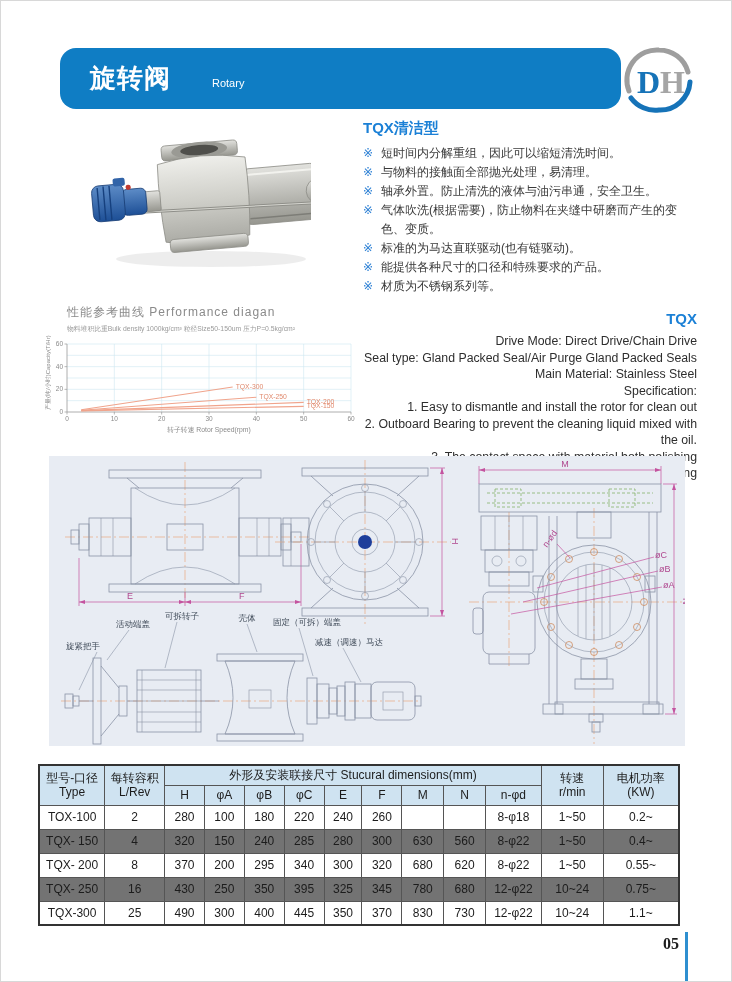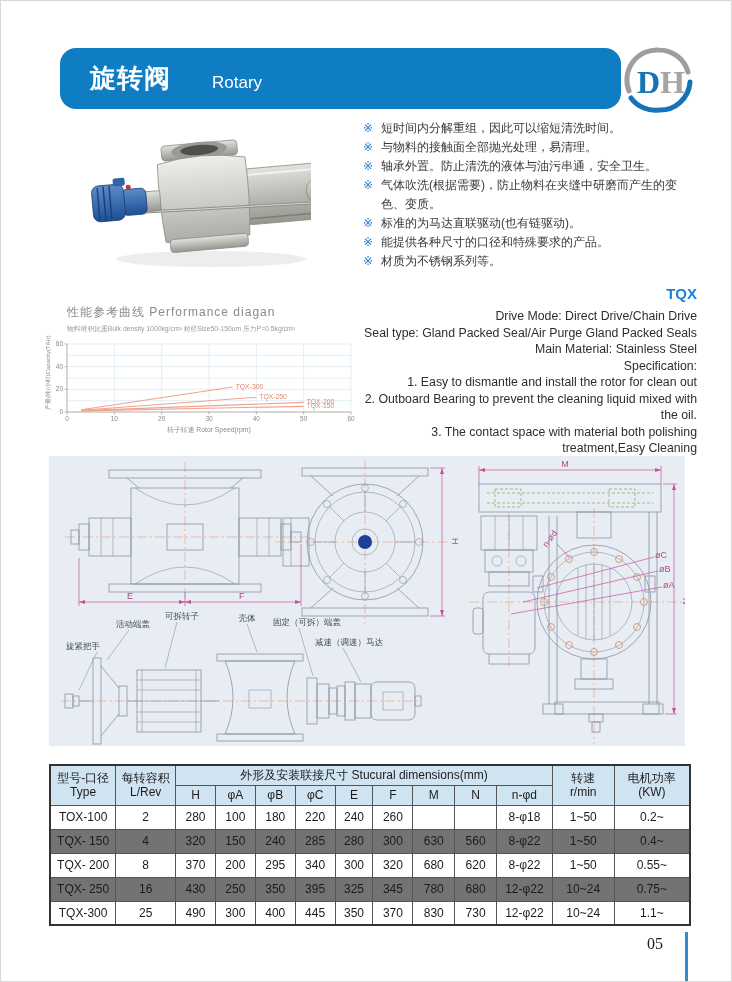--- a/index.html
+++ b/index.html
@@ -6,21 +6,21 @@
   html,body { background:#fff; }
   body { font-family:"Liberation Sans","DejaVu Sans",sans-serif; }
   .page { position:relative; width:732px; height:982px; background:#fff;
           border:1px solid #d8d8d8; overflow:hidden; }
 
   
   .header-bar { position:absolute; left:59px; top:47px; width:561px; height:61px;
                 background:#0f7dc4; border-radius:16px; display:flex; align-items:center;
                 padding-left:30px;gap:29px; }
   .header-title-zh { color:#fff; font-size:26px; font-weight:bold; letter-spacing:1px; }
-  .header-title-en { color:#fff; font-size:17px; margin-left:12px; margin-top:8px; }
+  .header-title-en { color:#fff; font-size:11px; margin-left:12px; margin-top:8px; }
   .logo { position:absolute; left:620px; top:43px; width:80px; height:72px; }
 
   
   .photo { position:absolute; left:70px; top:126px; width:240px; height:160px; }
 
   .chart { position:absolute; left:42px; top:303px; width:320px; height:140px; }
   .chart-title { font-size:12px; color:#8a8a8a; letter-spacing:1px; margin-left:24px; }
   .chart-subtitle { font-size:6.8px; color:#9a9a9a; margin-left:24px; margin-top:3px;
                     white-space:nowrap; }
 
@@ -40,33 +40,33 @@
   .ln   { stroke:#8a93a6; stroke-width:.8; fill:none; }
   .lnt  { stroke:#8a93a6; stroke-width:.6; fill:none; }
   .cl   { stroke:#e9aa7e; stroke-width:.7; stroke-dasharray:10 3 2 3; fill:none; }
   .dim  { stroke:#c4539f; stroke-width:.7; fill:none; }
   .dimt { fill:#b0488f; font-size:9px; }
   .part { fill:#3f4a58; font-size:8.5px; }
   .grn  { stroke:#86b46a; stroke-width:.8; stroke-dasharray:3 2; fill:none; }
   .bolt { stroke:#cf8d5f; stroke-width:.8; fill:none; }
 
   
-  .spec-table { position:absolute; left:48px; top:763px; width:642px;
+  .spec-table { position:absolute; left:37px; top:763px; width:642px;
                 border-collapse:collapse; font-size:12px; color:#1c1c1c; }
   .spec-table th, .spec-table td { border:1px solid #555; text-align:center;
                 vertical-align:middle; font-weight:normal; padding:0 2px; }
   .spec-table thead th { background:#cfe3f1; height:20px; font-size:12px; }
   .spec-table tbody td { height:24px; background:#fff; }
   .spec-table tbody tr.stripe td { background:#737373; }
   .spec-table { border:2px solid #333; }
   .th2line { line-height:14px; }
 
   
   .page-number { position:absolute; left:646px; top:934px; font-family:"Liberation Serif","DejaVu Serif",serif;
-                 font-weight:normal; font-size:16px; color:#1c1c1c; width:32px; }
+                 font-weight:bold; font-size:16px; color:#1c1c1c; width:32px; text-align:right; }
   .page-rule { position:absolute; left:684px; top:931px; width:3px; height:49px; background:#2e8fd0; }
 </style>
 </head>
 <body>
 
 <div class="page">
 
   <div class="header-bar">
     <span class="header-title-zh">旋转阀</span>
     <span class="header-title-en">Rotary</span>
@@ -170,20 +170,21 @@
         <polyline points="38.2,76.64 260.6666666666667,68.36666666666667" stroke="#f0a48c" stroke-width="1.1" fill="none"></polyline>
         <text x="263.6666666666667" y="70.36666666666667" font-size="6.8" fill="#e08a6e">TQX-200</text>
         <polyline points="38.2,76.86666666666666 260.6666666666667,72.33333333333333" stroke="#f0a48c" stroke-width="1.1" fill="none"></polyline>
         <text x="263.6666666666667" y="74.33333333333333" font-size="6.8" fill="#e08a6e">TQX-150</text>
         <text x="166" y="98" font-size="6.8" fill="#8a8a8a" text-anchor="middle">转子转速 Rotor Speed(rpm)</text>
         <text transform="translate(7,76) rotate(-90)" font-size="6" fill="#8a8a8a">产量(吨/小时)Capacity(T/Hr)</text>
       </svg>
   </div>
 
   <div class="right-col">
+    <div class="sec-title">TQX清洁型</div>
     <ul class="bullets">
         <li>
           <span class="mark">※</span>
           <span>短时间内分解重组，因此可以缩短清洗时间。</span>
         </li>
         <li>
           <span class="mark">※</span>
           <span>与物料的接触面全部抛光处理，易清理。</span>
         </li>
         <li>

